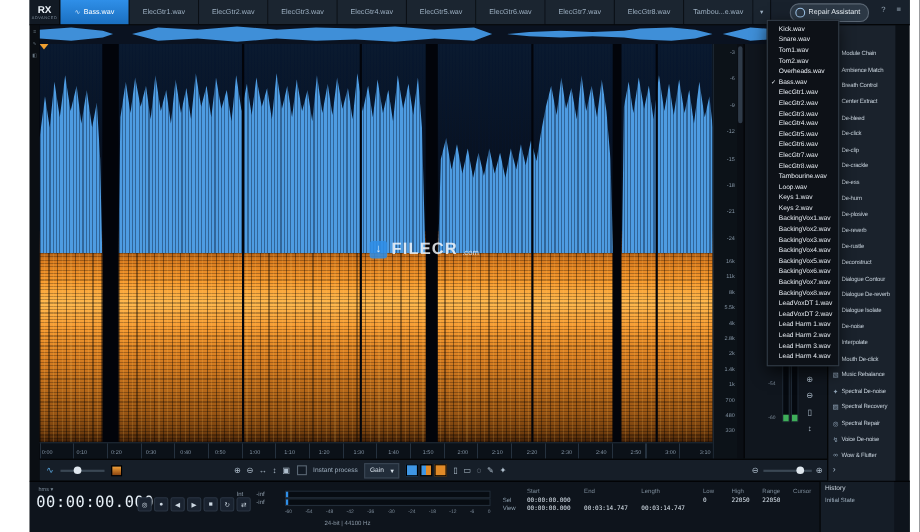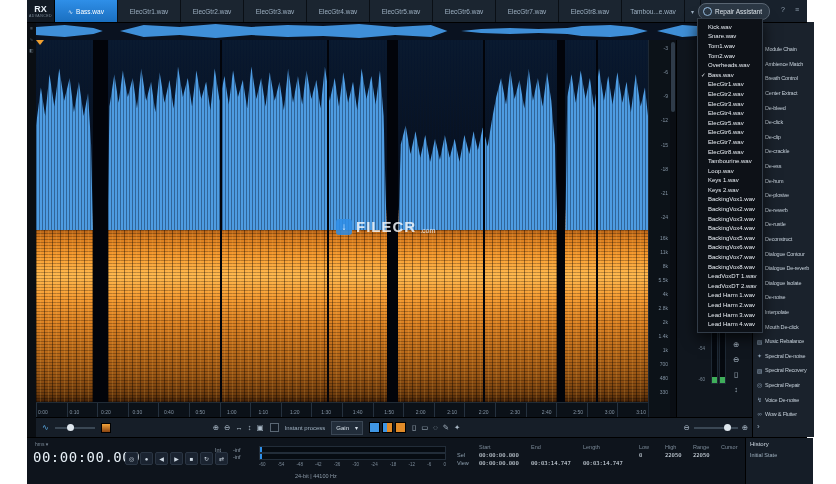--- a/index.html
+++ b/index.html
@@ -1,18 +1,18 @@
 <!DOCTYPE html>
 <html><head>
 <meta charset="utf-8">
 <style>
   html,body{margin:0;padding:0;}
   body{width:836px;height:484px;background:#ffffff;position:relative;overflow:hidden;
        font-family:"Liberation Sans",sans-serif;}
-  .app{position:absolute;left:27px;top:0;width:780px;height:484px;background:#0b1016;color:#c8d2dc;}
+  .app{position:absolute;left:27px;top:0;width:780px;height:484px;background:#0b1016;color:#c8d2dc;padding-left:20px;}
 
   
   .topbar{position:absolute;left:0;right:0;top:0;height:22px;background:#18212c;border-bottom:1px solid #000;display:flex;align-items:center;z-index:20;}
   .logo{width:27px;height:100%;display:flex;flex-direction:column;align-items:center;justify-content:center;background:#121a24;border-right:1px solid #000;}
   .logo .rx{font-size:9px;font-weight:bold;color:#eaf1f7;line-height:9px;}
   .logo .sub{font-size:3.5px;color:#7e8d9b;letter-spacing:.5px;}
   .tabs{display:flex;height:100%;}
   .tab{width:62px;height:100%;font-size:6.5px;color:#9db0c2;display:flex;align-items:center;justify-content:center;gap:3px;
        border-right:1px solid #0a0f15;background:#1b2530;white-space:nowrap;overflow:hidden;}
   .tab.active{background:linear-gradient(#2f8fe8,#1a6fc0);color:#fff;}

